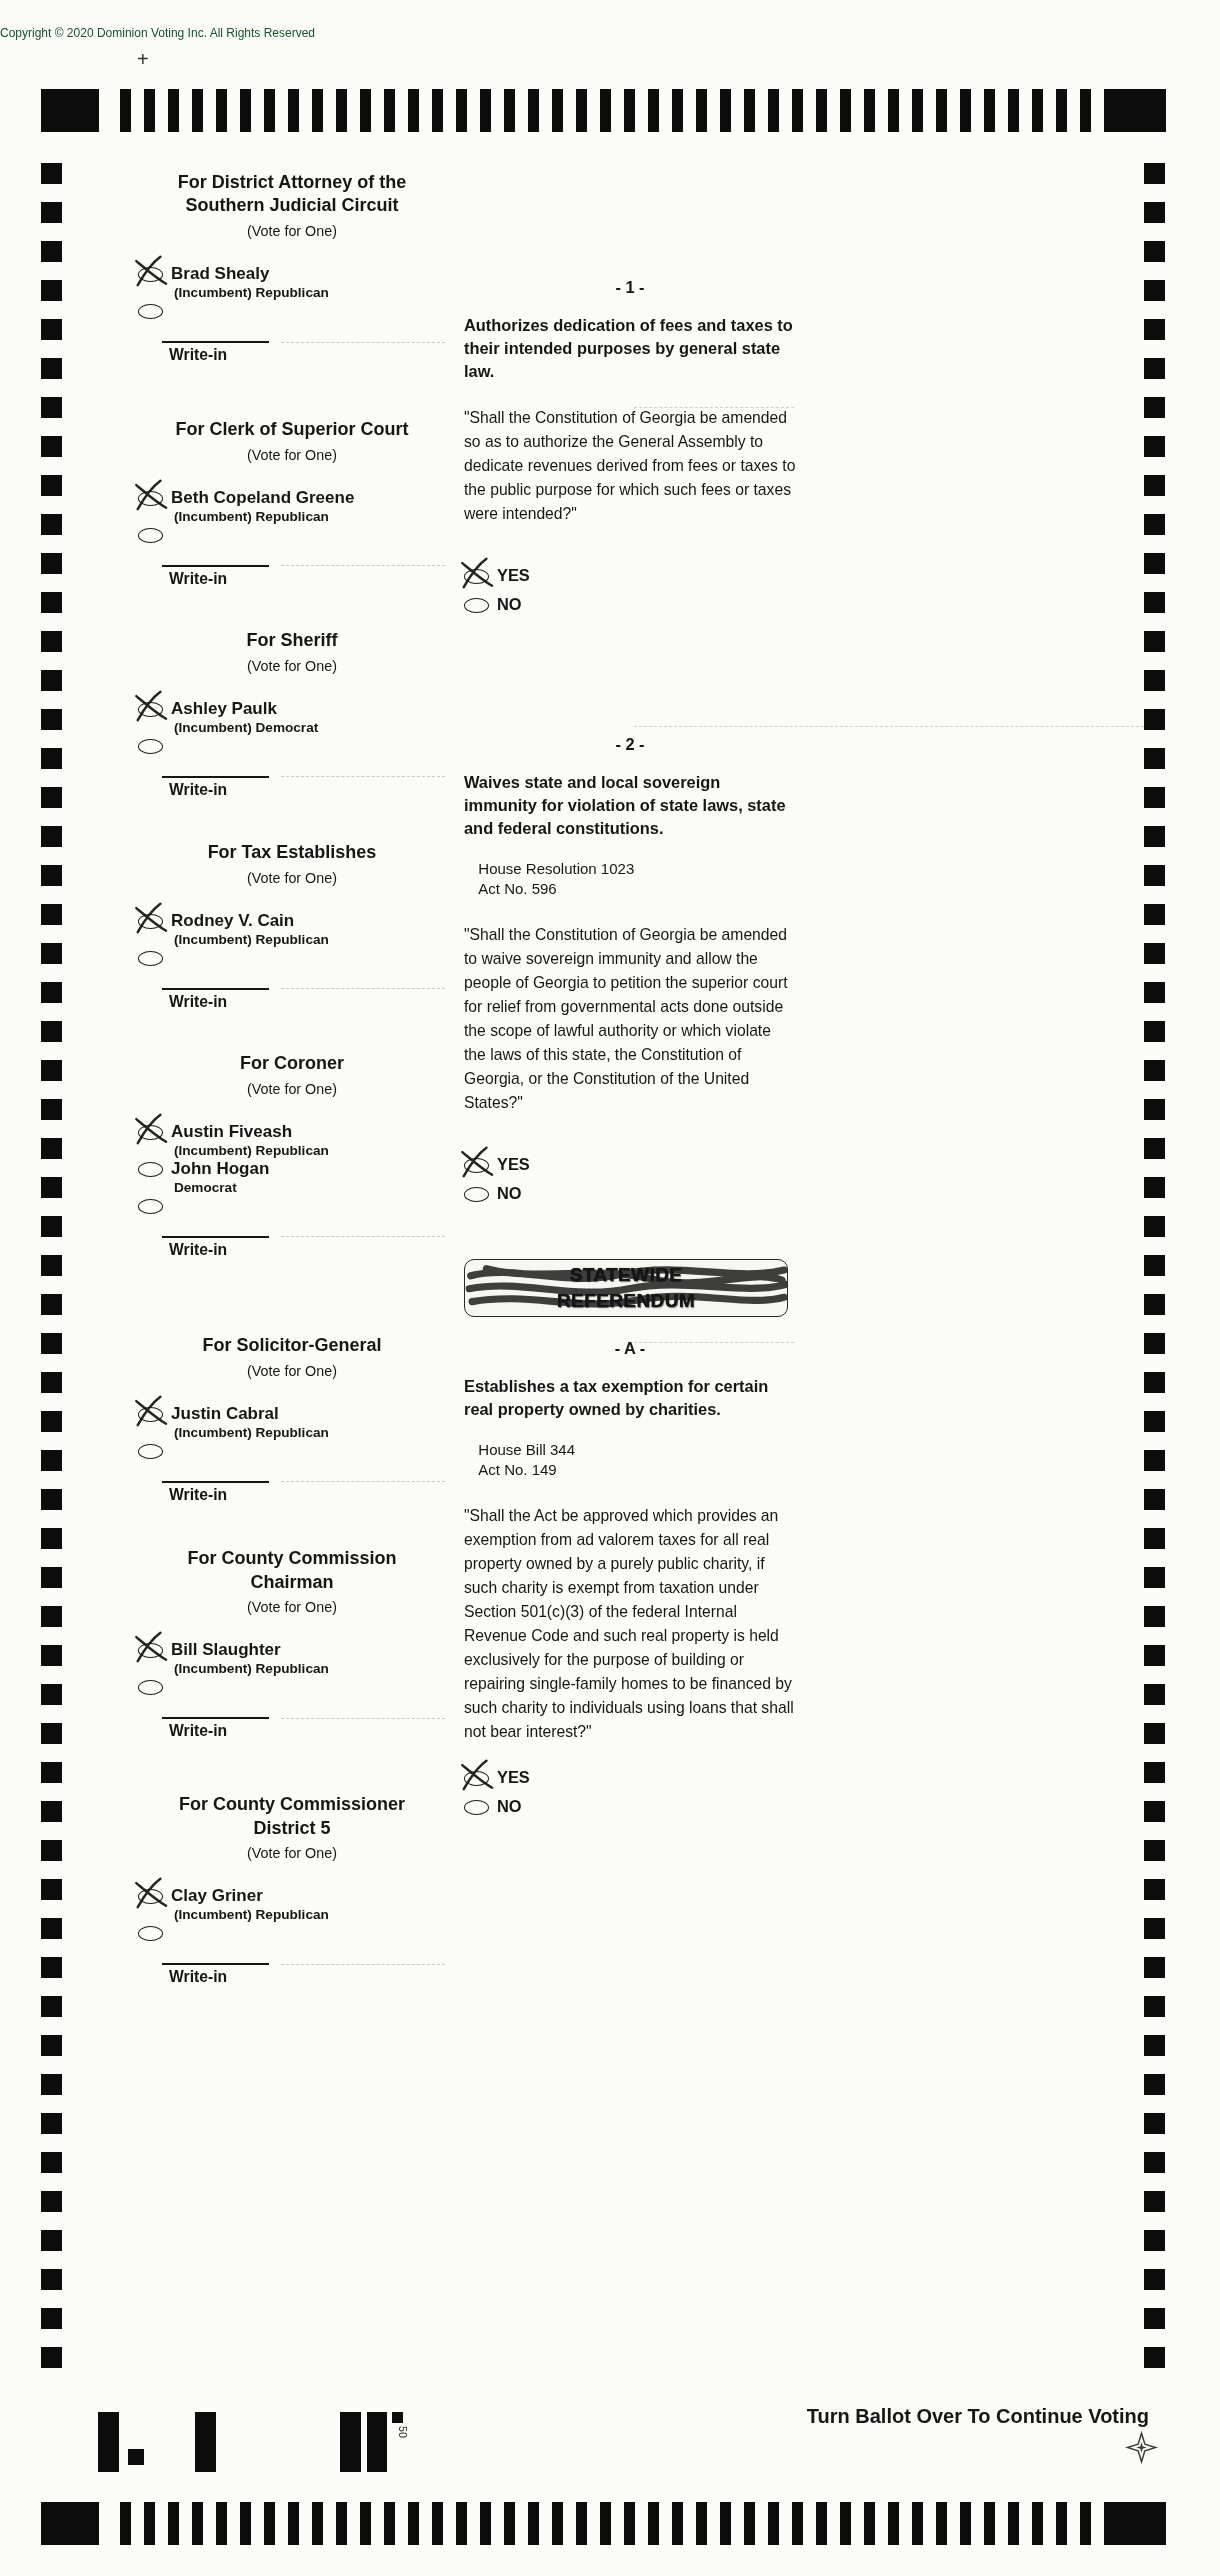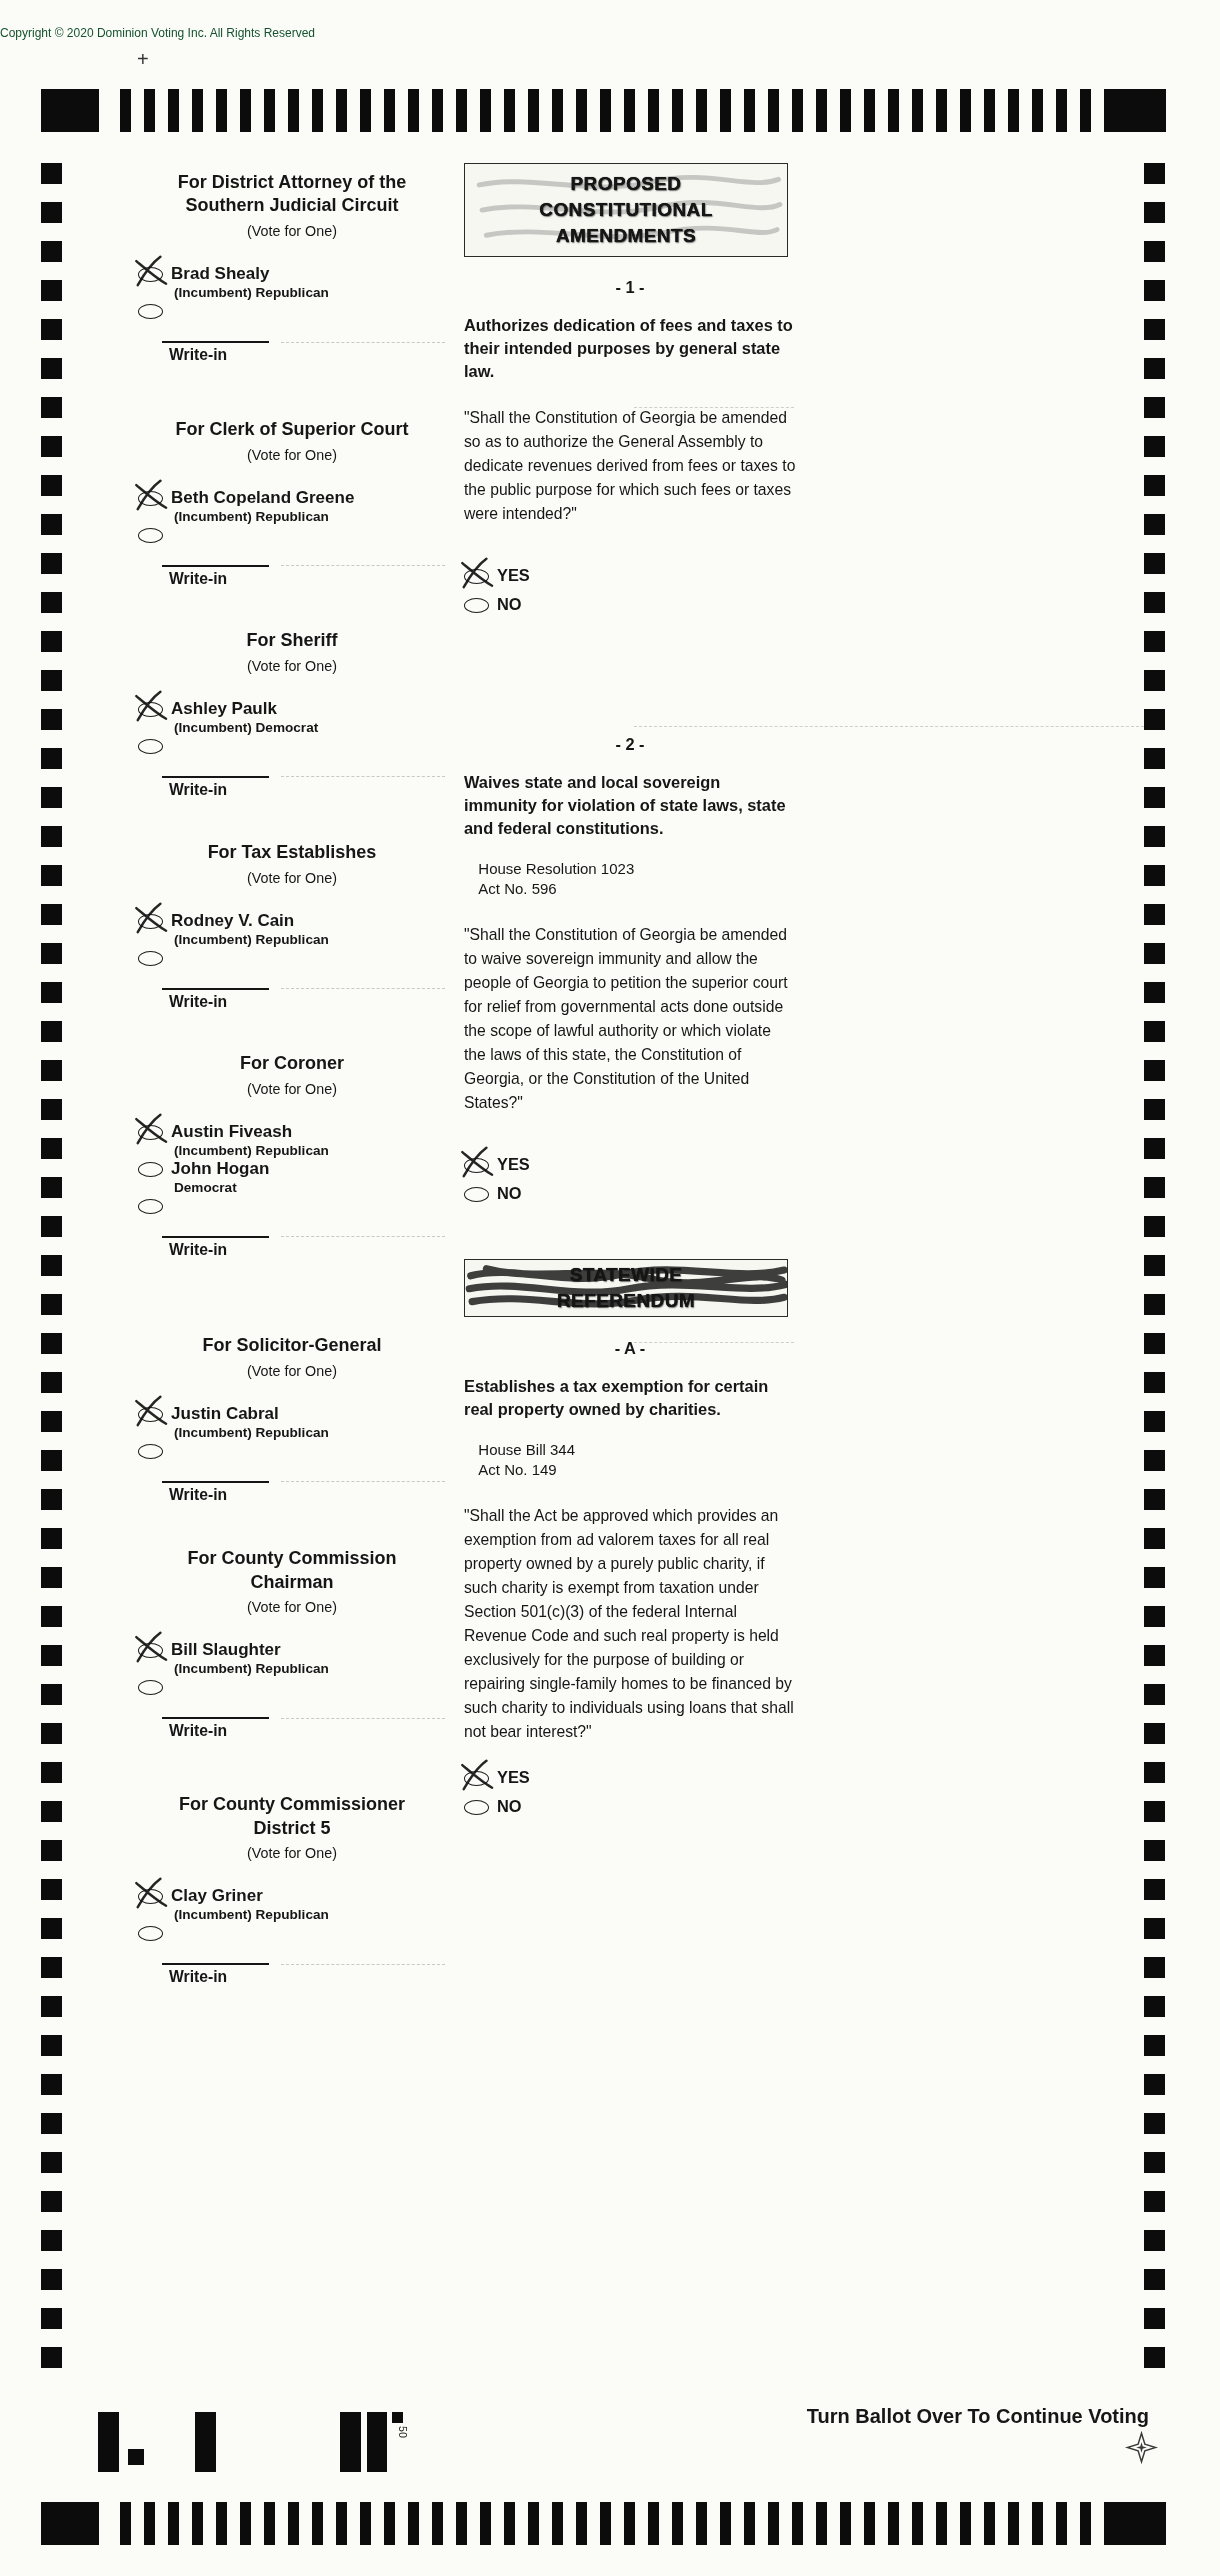--- a/index.html
+++ b/index.html
@@ -50,21 +50,21 @@
   .cand{display:flex;flex-direction:column;margin-left:7.1px;}
   .cand-name{font-weight:700;font-size:17px;line-height:20px;}
   .cand-party{font-weight:700;font-size:13.6px;line-height:17px;padding-left:2.9px;}
   .writein{position:relative;margin-top:21.4px;height:43px;}
   .wi-line{position:absolute;left:24px;top:0;width:107px;border-top:2.1px solid #151515;}
   .wi-trail{position:absolute;left:143px;top:0.7px;width:164px;border-top:1.4px dashed #c9c9c1;}
   .wi-label{position:absolute;left:31px;top:5px;font-weight:700;font-size:15.7px;}
   
   .m-header-box{position:absolute;left:0;width:322px;border:1.4px solid #2a2a2a;text-align:center;background:#f7f7f2;}
   .m-header-box.amend{top:0;padding:7.1px 0;}
-  .m-header-box.ref{top:1096px;height:56px;display:flex;align-items:center;justify-content:center;overflow:hidden;}
+  .m-header-box.ref{top:1096px;height:56px;display:flex;align-items:center;justify-content:center;overflow:hidden;border-radius:10px;}
   .m-header-text{font-weight:800;font-size:19px;line-height:26px;max-width:235px;margin:0 auto;letter-spacing:0.4px;
     text-shadow:0 0 0.7px #000,0.7px 0.7px 1.4px rgba(0,0,0,.55);}
   .m-header-text.ref-text{max-width:200px;}
   .box-noise{position:absolute;left:0;top:0;width:100%;height:100%;}
   .m-number{text-align:center;font-weight:700;font-size:16.4px;line-height:21.4px;}
   .m-summary{font-weight:700;font-size:16.4px;line-height:23px;margin:15.7px 0 0 0;}
   .m-bill{font-size:15px;line-height:20.7px;margin-top:18.5px;padding-left:14.3px;}
   .m-question{font-size:15.7px;line-height:24px;margin:23px 0 0 0;}
   .yn{align-items:center;}
   .yn.first-yn{margin-top:40px;}
@@ -314,26 +314,20 @@
       <span class="wi-line"></span>
       <span class="wi-trail"></span>
       <span class="wi-label">Write-in</span>
     </div>
   </section>
 
 </div>
 
 <div class="col-right">
 
-  <div class="m-header-box amend">
-    <div class="m-header-text">PROPOSED CONSTITUTIONAL AMENDMENTS</div>
-    <svg class="box-noise" viewBox="0 0 452 132" preserveAspectRatio="none">
-        <path d="M20 30 C 90 14, 180 46, 260 26 S 400 38, 440 22 M24 66 C 100 50, 190 82, 270 62 S 410 74, 442 58 M30 102 C 110 86, 200 116, 280 98 S 412 108, 438 94" stroke="#1a1a1a" stroke-width="7" fill="none" stroke-linecap="round" opacity=".22"></path>
-      </svg>
-  </div>
 
   <section class="measure" style="top:114px">
     <div class="m-number">- 1 -</div>
     <p class="m-summary">Authorizes dedication of fees and taxes to their intended purposes by general state law.</p>
     <p class="m-question">"Shall the Constitution of Georgia be amended so as to authorize the General Assembly to dedicate revenues derived from fees or taxes to the public purpose for which such fees or taxes were intended?"</p>
     <div class="choice yn first-yn">
       <span class="oval-wrap">
         <span class="oval"></span>
         <svg class="scribble" viewBox="0 0 52 48">
             <path d="M8 44 C 16 30, 26 14, 40 4 M6 10 C 18 20, 34 34, 48 42" stroke="#121212" stroke-width="3.5" fill="none" stroke-linecap="round" opacity=".92"></path>

